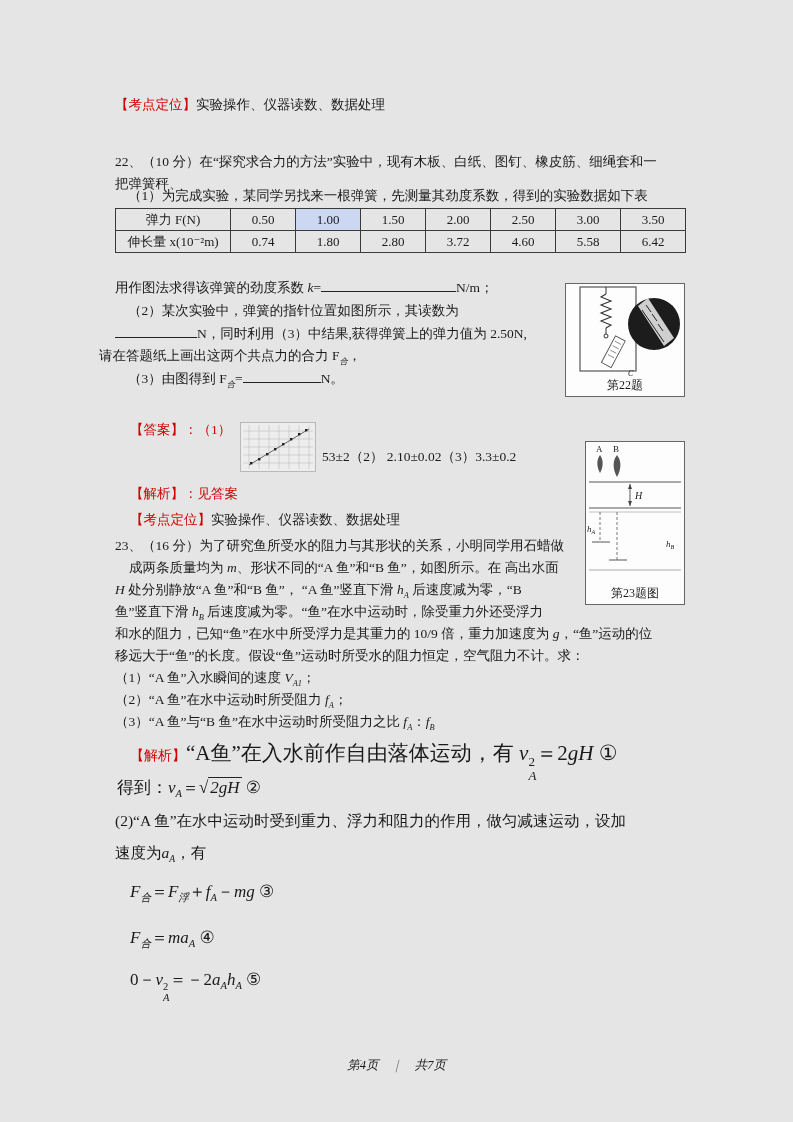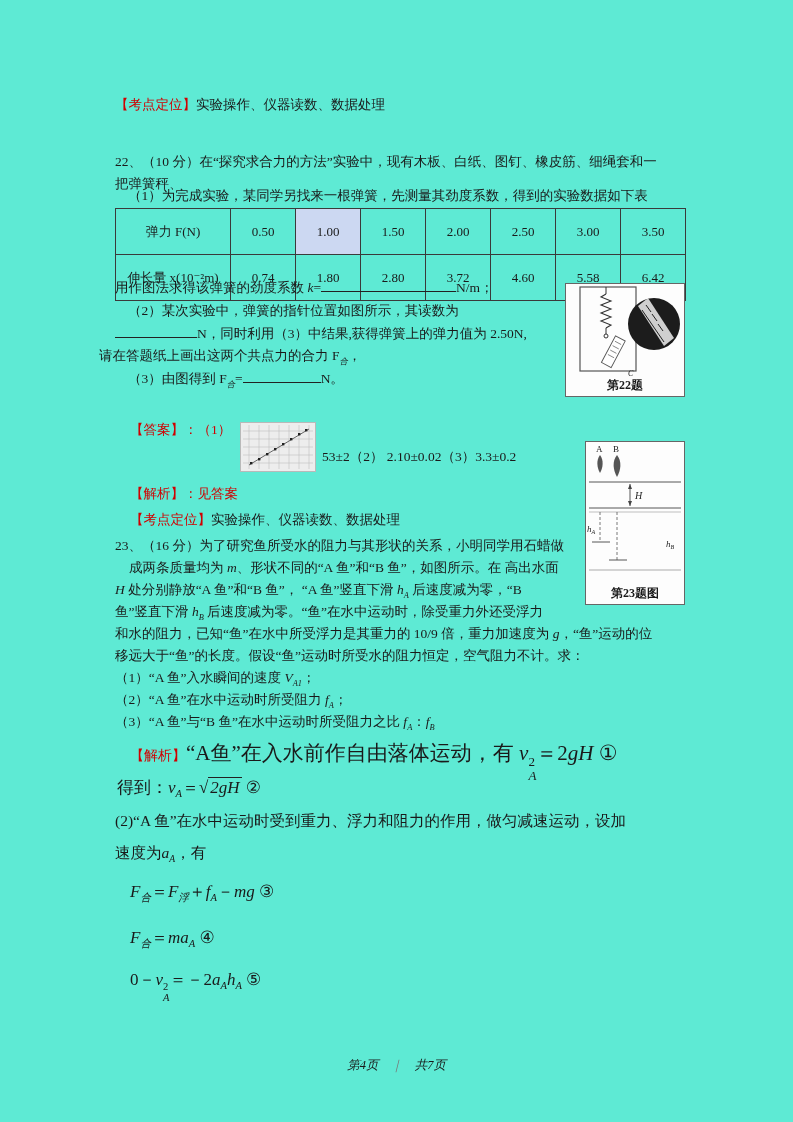--- a/index.html
+++ b/index.html
@@ -1,35 +1,35 @@
 <!DOCTYPE html>
 <html><head>
 <meta charset="utf-8">
 <style>
   html,body{margin:0;padding:0;background:#ffffff;}
-  .page{position:relative;width:793px;height:1122px;background:#5eead4;overflow:hidden;
+  .page{position:relative;width:793px;height:1122px;background:#e5e5e5;overflow:hidden;
         font-family:"Liberation Serif","DejaVu Serif",serif;color:#1a1a1a;font-size:13.5px;}
   .ln{position:absolute;white-space:nowrap;line-height:1.45;}
   .red{color:#d00000;}
   i{font-style:italic;}
   sub{font-size:0.62em;font-style:italic;}
   .ss{display:inline-flex;flex-direction:column;align-items:flex-start;font-size:0.62em;
       line-height:1.05;vertical-align:-0.45em;}
   .ss .sb{font-style:italic;}
   .sqrt{white-space:nowrap;}
   .rsign{font-style:normal;}
   .radicand{border-top:1.2px solid #222;padding:0 2px;font-style:italic;}
   .blank{display:inline-block;border-bottom:1px solid #222;height:0.85em;}
   .dtable{position:absolute;left:115px;top:208px;border-collapse:collapse;font-size:13px;}
-  .dtable td{border:1px solid #3a3a3a;text-align:center;height:21px;padding:12px 2px;width:60px;}
+  .dtable td{border:1px solid #3a3a3a;text-align:center;height:21px;padding:0 2px;width:60px;}
   .dtable td.th{width:110px;}
   .dtable td.hl{background:#ccd8f2;}
   .fig{position:absolute;border:1px solid #666;background:#fdfdfd;}
   .figcap{position:absolute;left:0;right:0;bottom:2px;text-align:center;
-          font-weight:bold;font-size:12px;}
+          font-weight:normal;font-size:12px;}
   .thumb{position:absolute;border:1px solid #b9b9b9;background:#ededed;}
   .formula{font-size:17px;}
   .solv{font-size:15.5px;}
   .footer{position:absolute;top:1057px;left:0;width:100%;text-align:center;font-size:12.5px;font-style:italic;}
   .footer .sep{margin:0 12px;color:#777;}
 </style>
 </head>
 <body>
 
 <div class="page">

